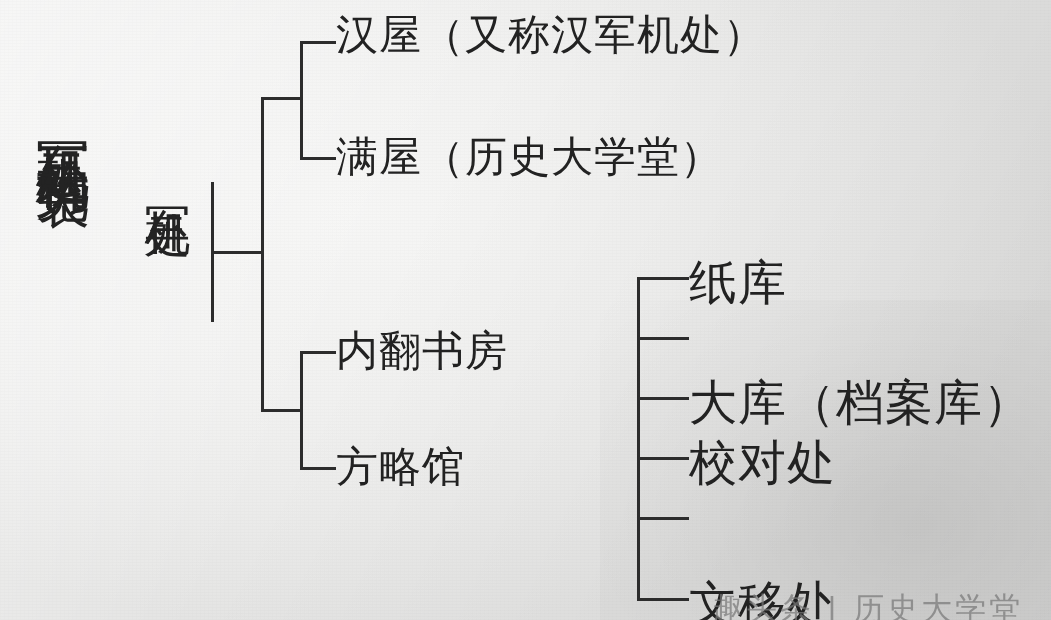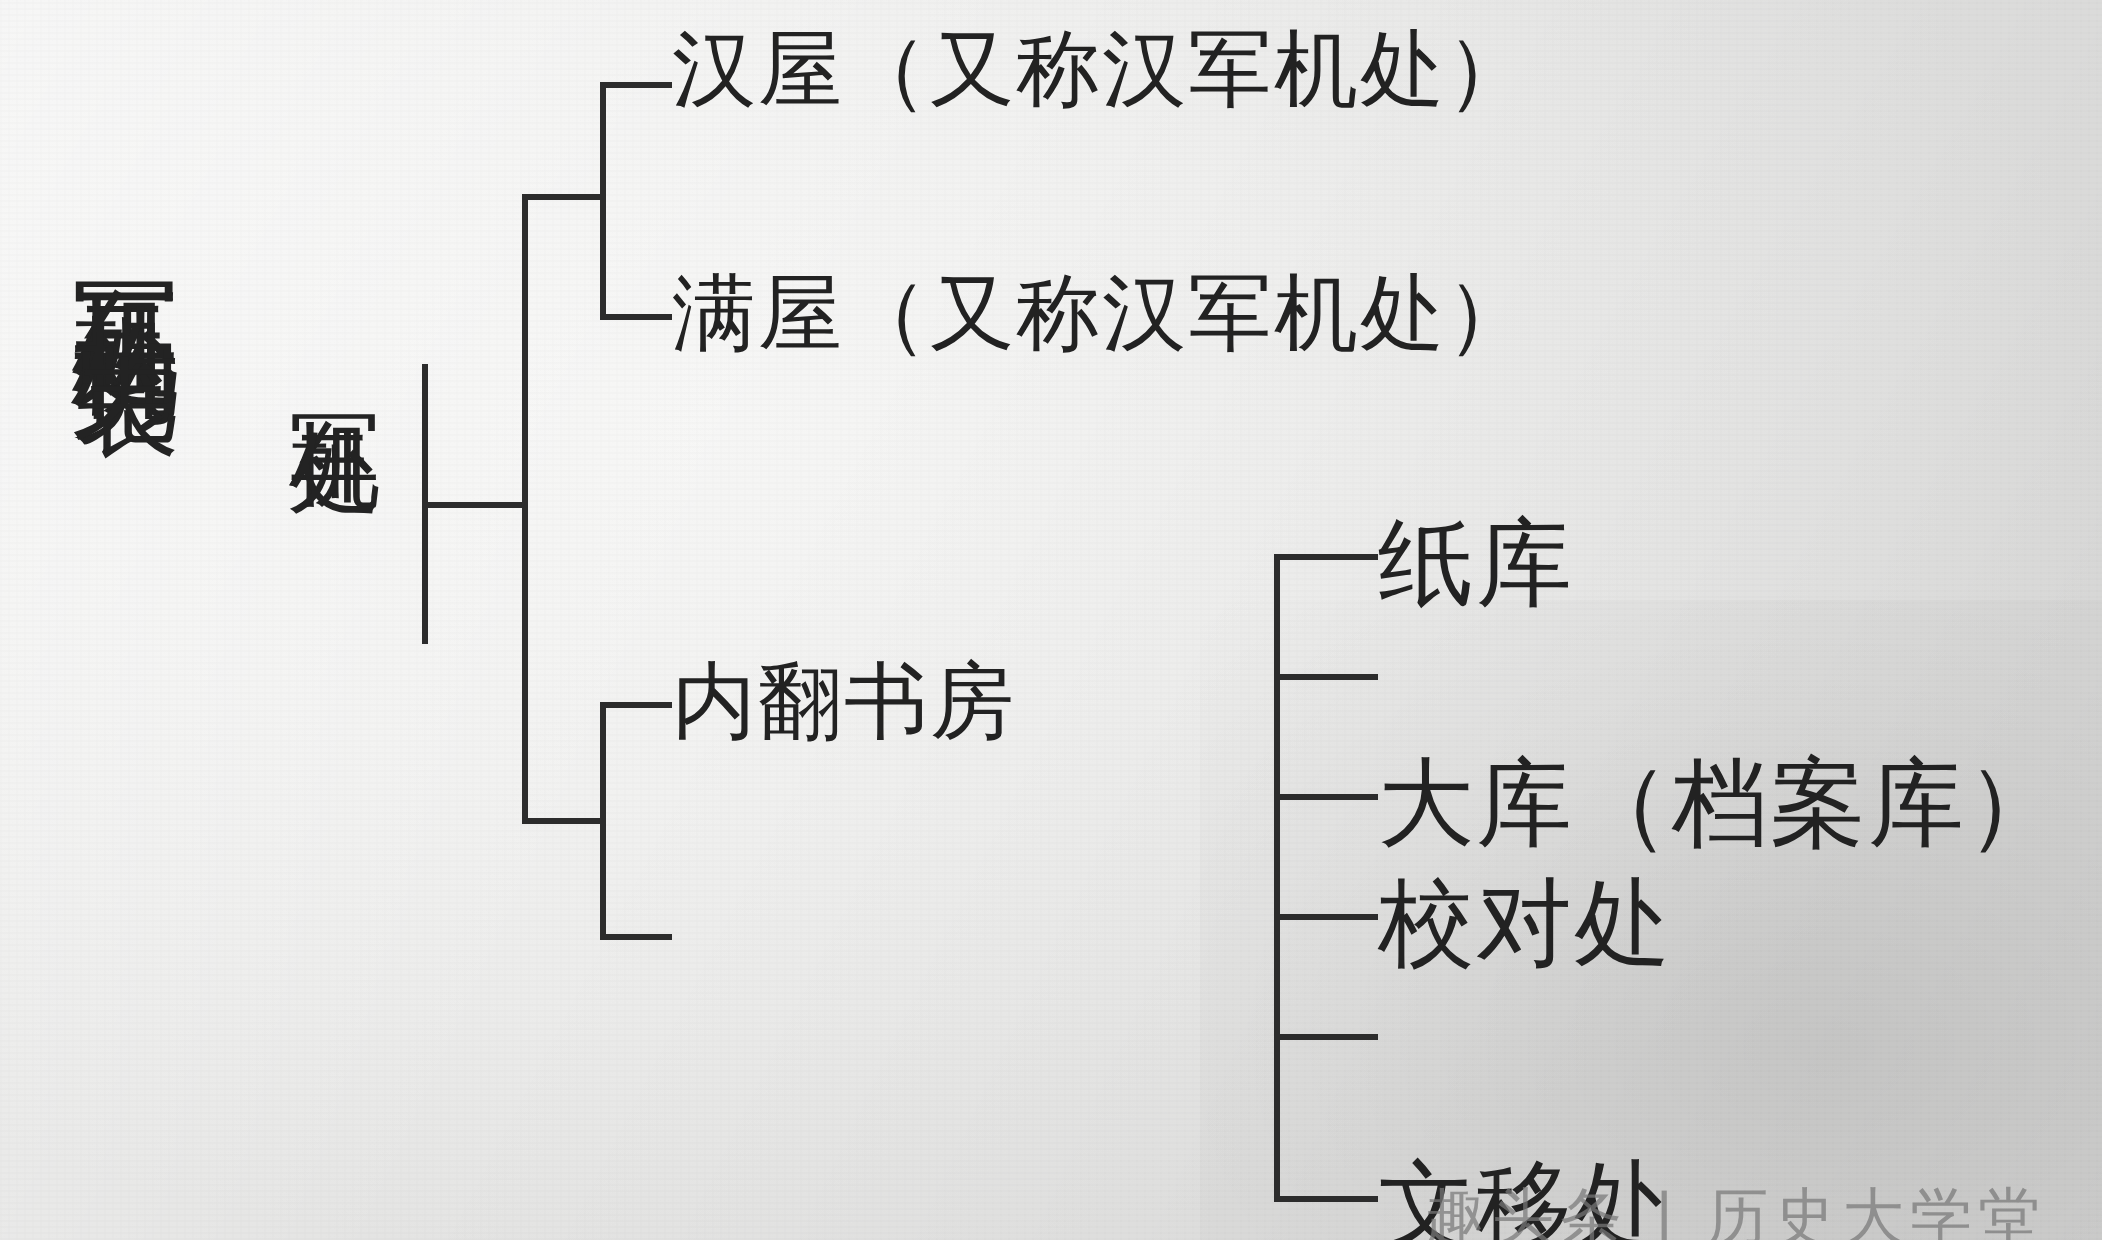--- a/index.html
+++ b/index.html
@@ -115,27 +115,28 @@
 
   <div class="ln v" style="left:261px; top:97px; height:315px;"></div>
   <div class="ln h" style="left:261px; top:97px; width:42px;"></div>
   <div class="ln h" style="left:261px; top:409px; width:42px;"></div>
 
   <div class="ln v" style="left:300px; top:41px; height:119px;"></div>
   <div class="ln h" style="left:300px; top:41px; width:36px;"></div>
   <div class="ln h" style="left:300px; top:157px; width:36px;"></div>
 
   <div class="h-text" style="left:336px; top:14px;">汉屋（又称汉军机处）</div>
-  <div class="h-text" style="left:336px; top:136px;">满屋（又称汉军机处）</div>
+  <div class="h-text" style="left:336px; top:136px;">满屋（历史大学堂）</div>
 
   <div class="ln v" style="left:300px; top:351px; height:119px;"></div>
   <div class="ln h" style="left:300px; top:351px; width:36px;"></div>
   <div class="ln h" style="left:300px; top:467px; width:36px;"></div>
 
   <div class="h-text" style="left:336px; top:330px;">内翻书房</div>
+  <div class="h-text" style="left:336px; top:446px;">方略馆</div>
 
   <div class="ln v" style="left:637px; top:277px; height:324px;"></div>
 
   <div class="ln h" style="left:637px; top:277px; width:52px;"></div>
   <div class="ln h" style="left:637px; top:337px; width:52px;"></div>
   <div class="ln h" style="left:637px; top:397px; width:52px;"></div>
   <div class="ln h" style="left:637px; top:457px; width:52px;"></div>
   <div class="ln h" style="left:637px; top:517px; width:52px;"></div>
   <div class="ln h" style="left:637px; top:598px; width:52px;"></div>
 

